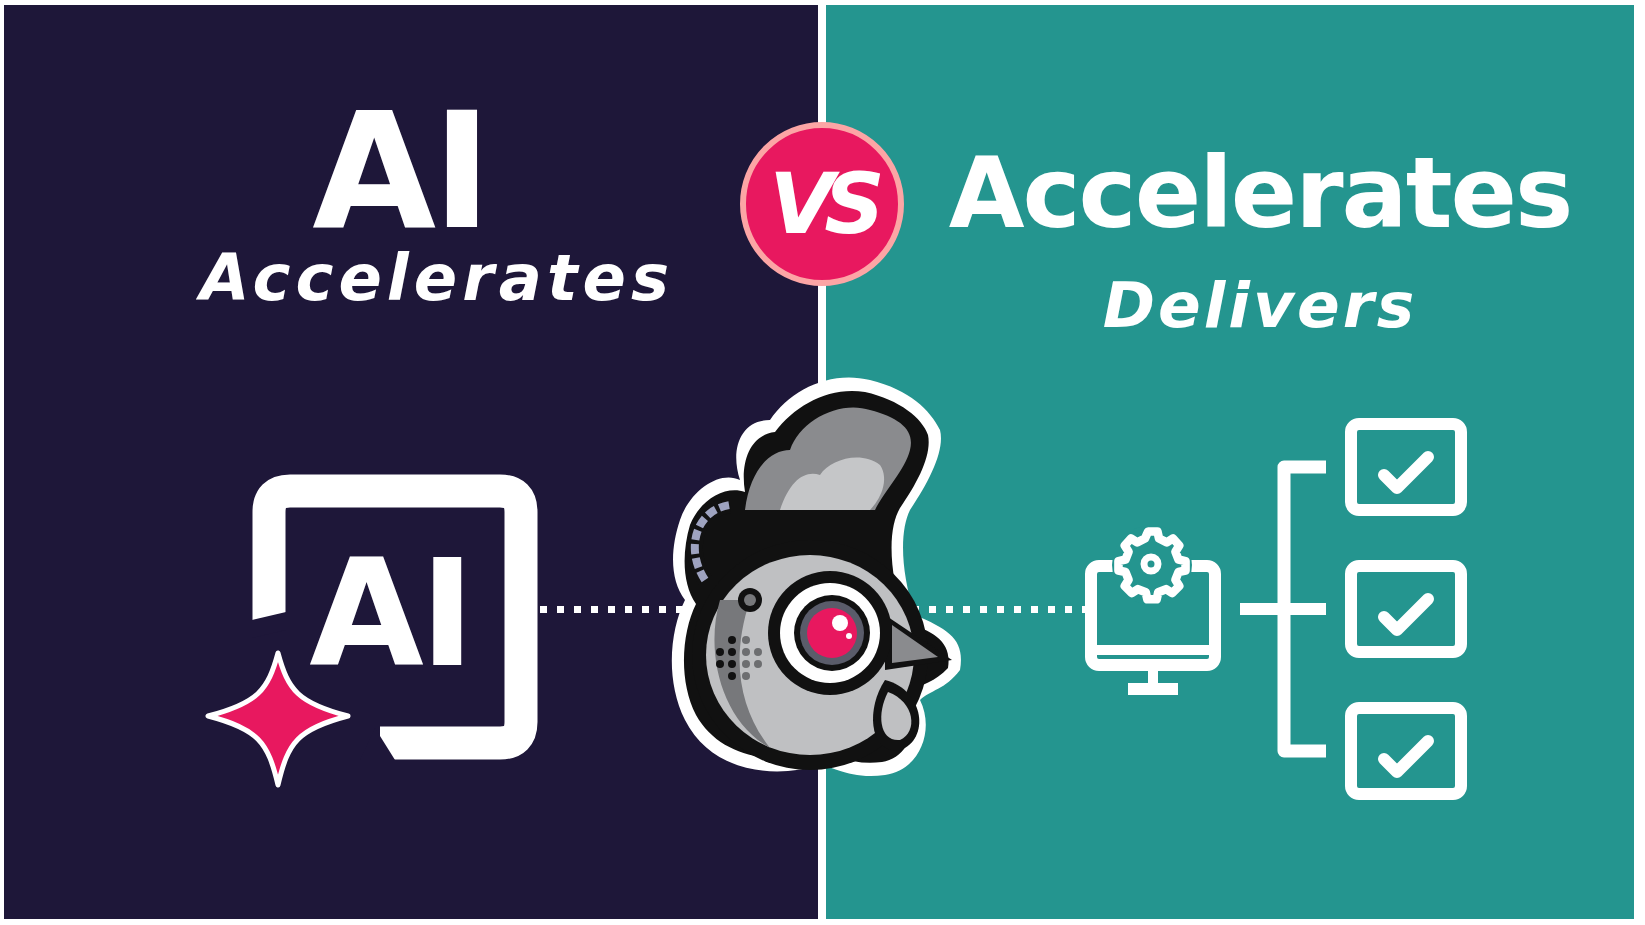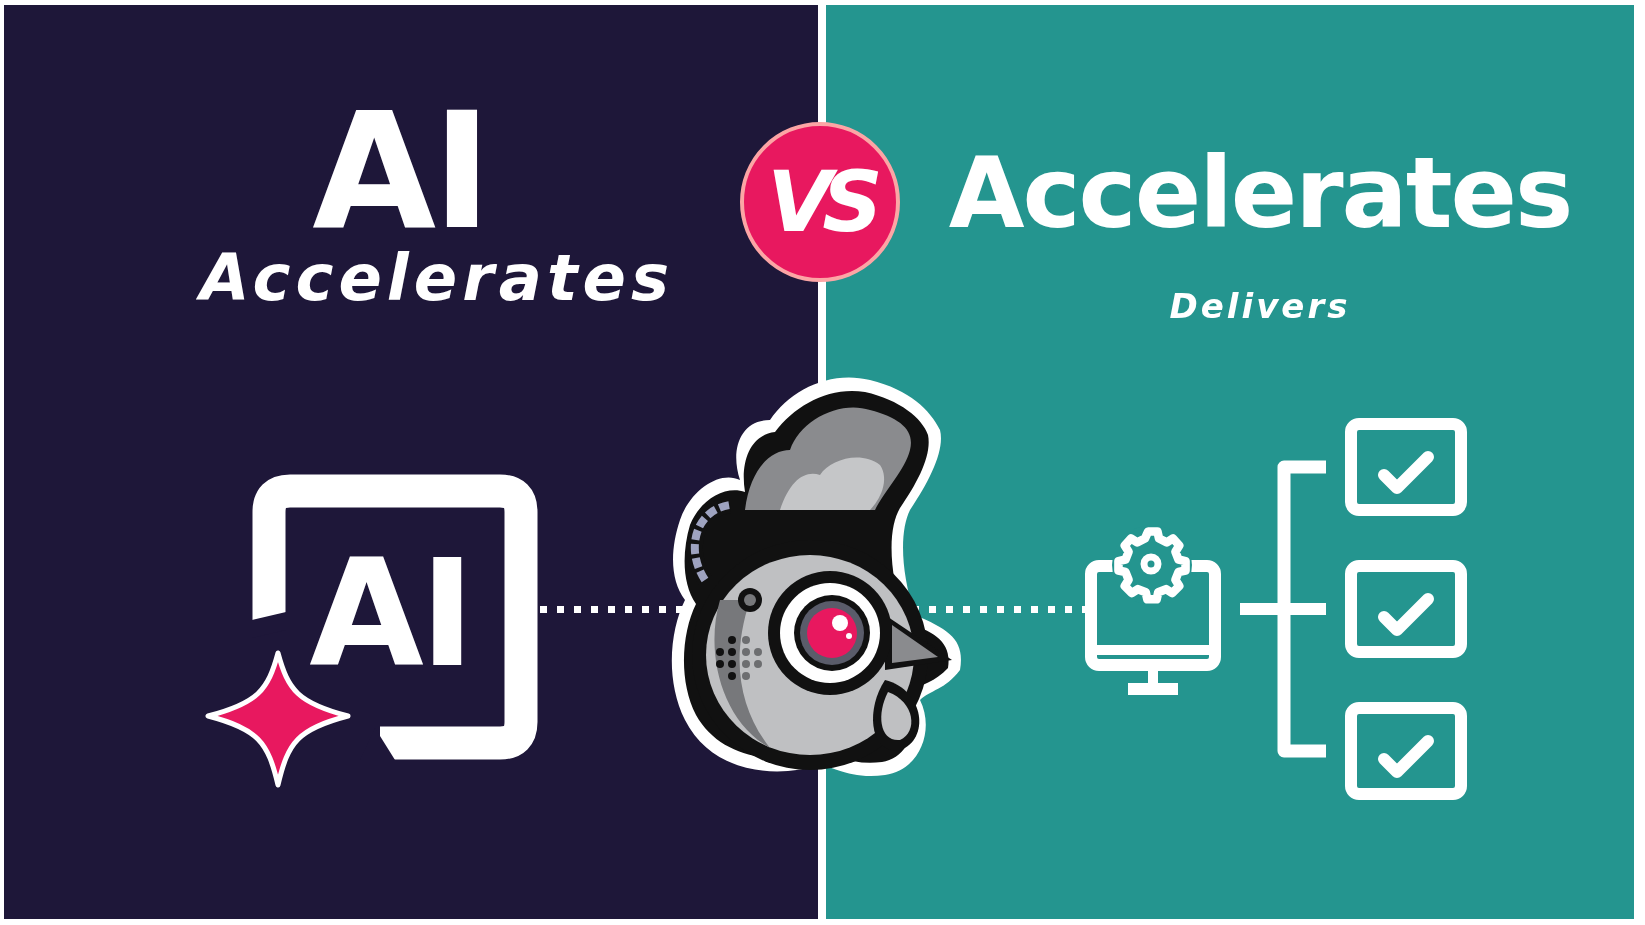--- a/index.html
+++ b/index.html
@@ -8,23 +8,23 @@
   .panel { position:absolute; top:5px; height:914px; }
   .panel-left { left:4px; width:814px; background:#1E1739; }
   .panel-right { left:826px; width:808px; background:#24958F; }
   .title { position:absolute; color:#ffffff; font-family:"DejaVu Sans", sans-serif; font-weight:bold;
            text-align:center; white-space:nowrap; }
   .subtitle { position:absolute; color:#ffffff; font-family:"DejaVu Sans", sans-serif; font-weight:bold;
               font-style:italic; text-align:center; white-space:nowrap; }
   #title-ai { left:200px; width:400px; top:92px; font-size:160px; line-height:160px; letter-spacing:-4px; }
   #sub-ai { left:200px; width:400px; top:248px; font-size:64px; line-height:60px; letter-spacing:5px;text-align:center; }
   #title-auto { left:940px; width:640px; top:138px; font-size:98px; line-height:110px; letter-spacing:-2px; }
-  #sub-auto { left:1040px; width:440px; top:277px; font-size:34px; line-height:58px; letter-spacing:3px; }
+  #sub-auto { left:1040px; width:440px; top:277px; font-size:63px; line-height:58px; letter-spacing:3px; }
   .vs { position:absolute; left:740px; top:122px; width:152px; height:152px; border-radius:50%;
-        background:#E8185F; border:4px solid #fca5a5; }
+        background:#E8185F; border:6px solid #fca5a5; }
   .vs-text { position:absolute; left:0; top:0; width:100%; height:100%; display:flex; align-items:center; justify-content:center;
              color:#fff; font-weight:bold; font-style:italic; font-size:84px; letter-spacing:-10px; font-family:"DejaVu Sans", sans-serif; }
   .dots { position:absolute; height:7px; top:606px;
           background-image:linear-gradient(to right, #ffffff 0 7px, transparent 7px 17px);
           background-size:17px 7px; background-repeat:repeat-x; }
   #dots-left { left:540px; width:160px; }
   #dots-right { left:912px; width:176px; }
   .abs { position:absolute; }
   #ai-box-label { position:absolute; left:300px; top:540px; width:180px; text-align:center; color:#fff;
                   font-weight:bold; font-size:148px; line-height:148px; letter-spacing:-4px; font-family:"DejaVu Sans", sans-serif; }

